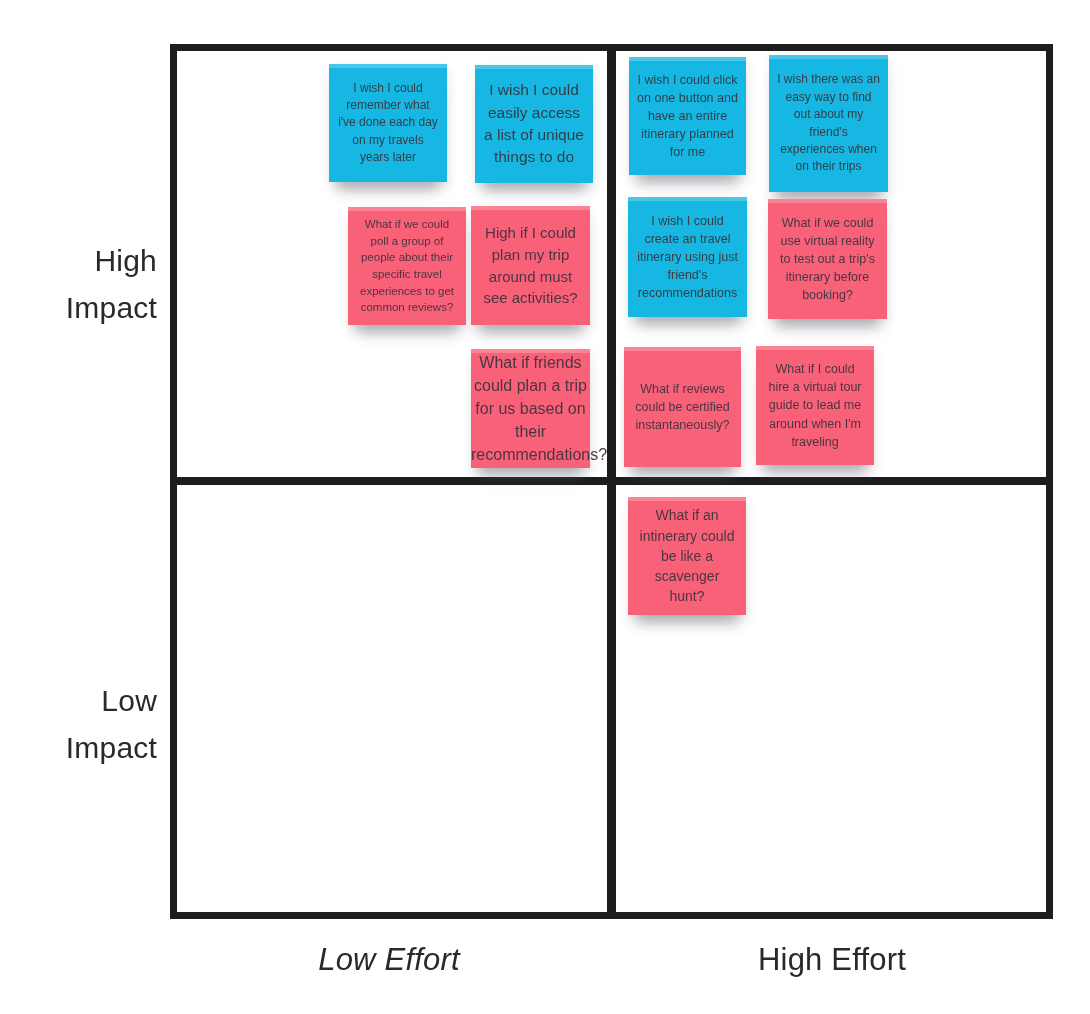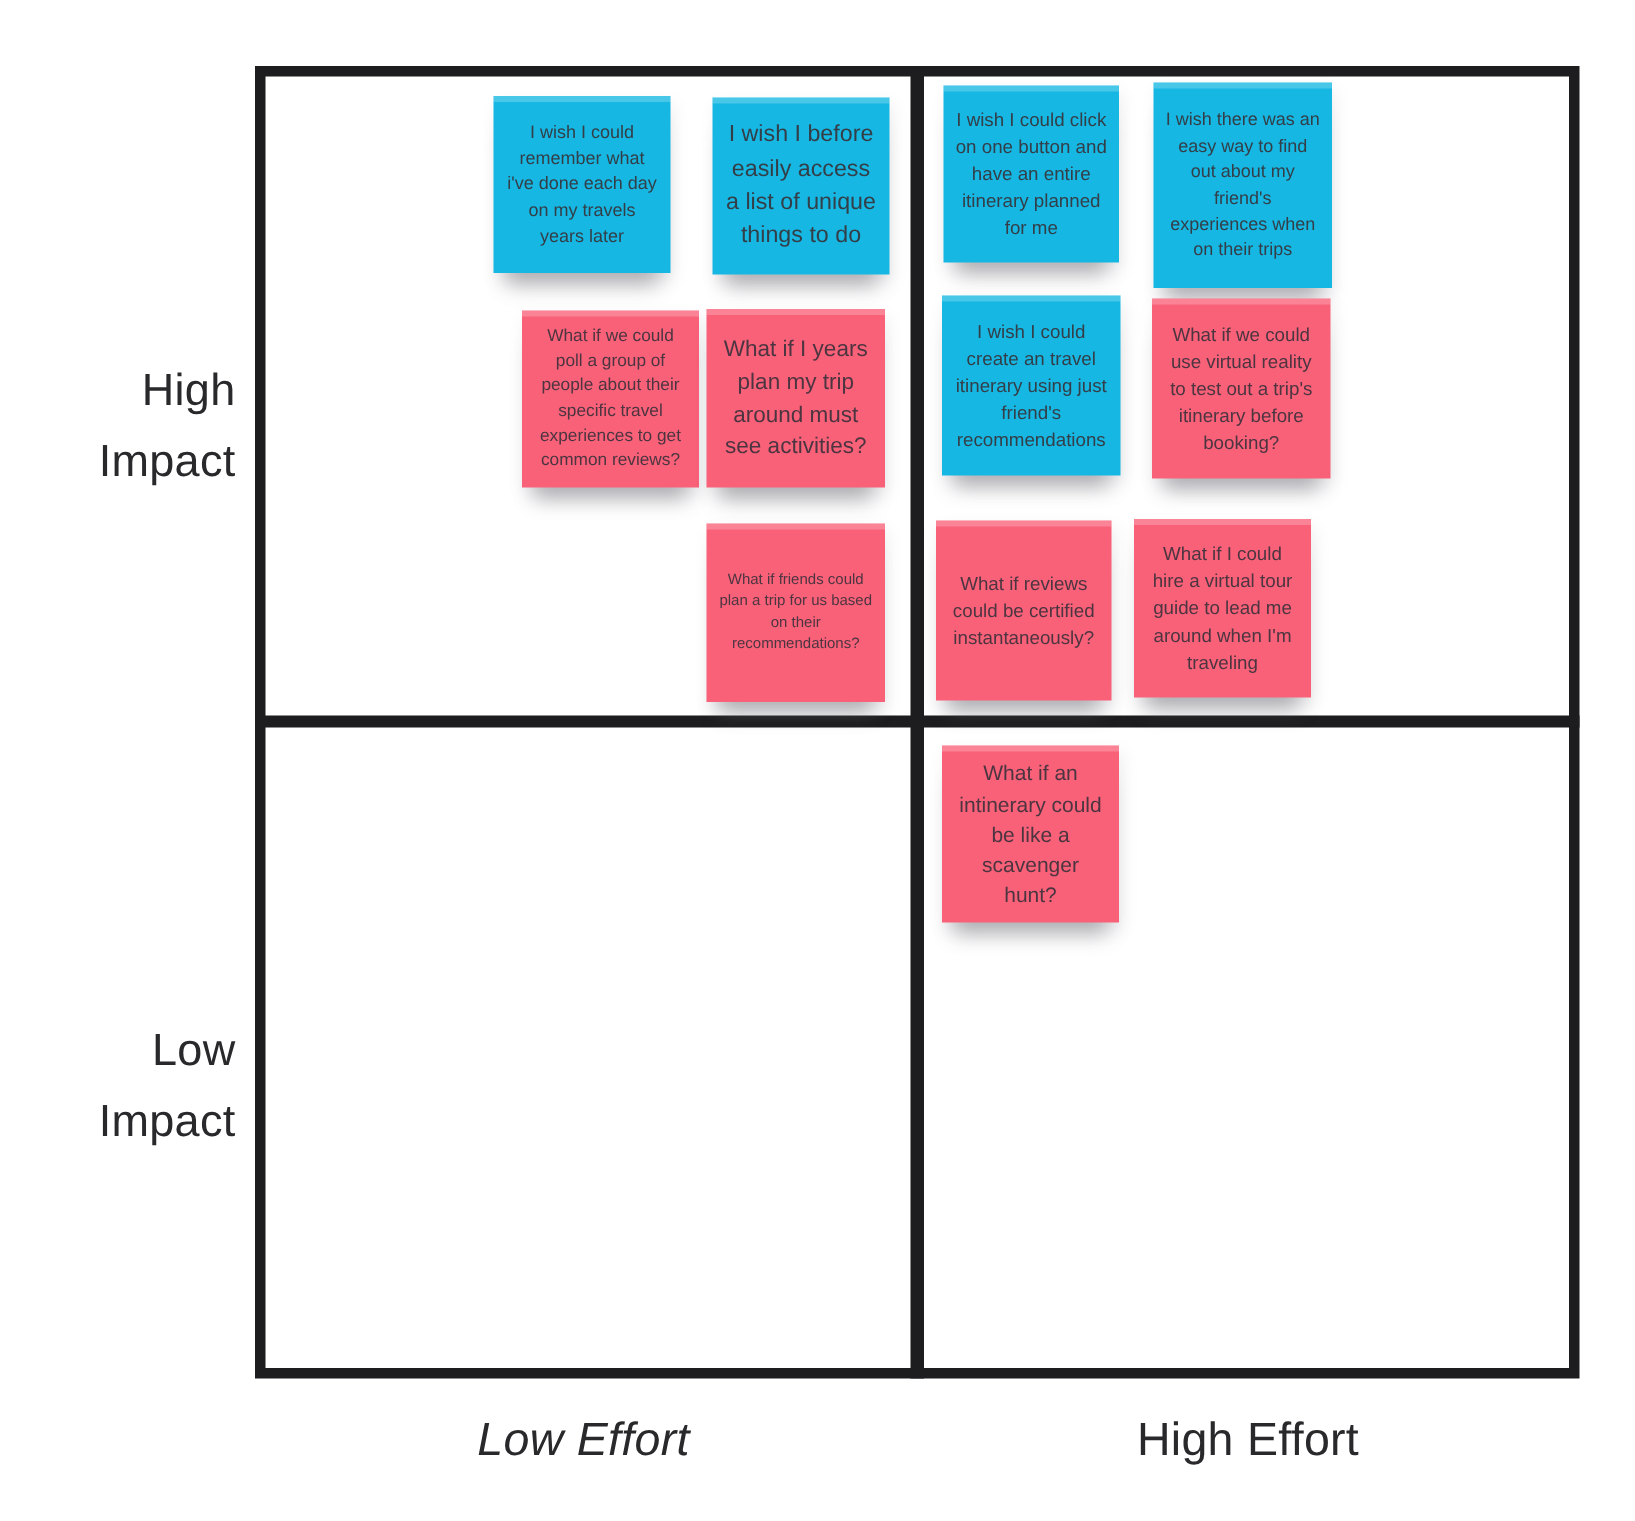--- a/index.html
+++ b/index.html
@@ -111,29 +111,29 @@
   </div>
 
   <div class="xlabel xlabel-low">Low Effort</div>
   <div class="xlabel xlabel-high">High Effort</div>
 
   <div id="notes-layer">
       <div class="note blue" style="left: 329px; top: 64px; width: 118px; height: 118px; font-size: 12px;">
         <div class="note-text">I wish I could remember what i've done each day on my travels years later</div>
       </div>
       <div class="note blue" style="left: 475px; top: 65px; width: 118px; height: 118px; font-size: 15.5px;">
-        <div class="note-text">I wish I before easily access a list of unique things to do</div>
+        <div class="note-text">I wish I could easily access a list of unique things to do</div>
       </div>
       <div class="note pink" style="left: 328px; top: 207px; width: 118px; height: 118px; font-size: 11.5px; margin-left: 20px;">
         <div class="note-text">What if we could poll a group of people about their specific travel experiences to get common reviews?</div>
       </div>
       <div class="note pink" style="left: 471px; top: 206px; width: 119px; height: 119px; font-size: 15px;">
-        <div class="note-text">What if I years plan my trip around must see activities?</div>
+        <div class="note-text">High if I could plan my trip around must see activities?</div>
       </div>
-      <div class="note pink" style="left: 471px; top: 349px; width: 119px; height: 119px; font-size: 10px; align-items: center;">
+      <div class="note pink" style="left: 471px; top: 349px; width: 119px; height: 119px; font-size: 16px; align-items: center;">
         <div class="note-text">What if friends could plan a trip for us based on their recommendations?</div>
       </div>
       <div class="note blue" style="left: 629px; top: 57px; width: 117px; height: 118px; font-size: 12.5px; justify-content: flex-end;">
         <div class="note-text">I wish I could click on one button and have an entire itinerary planned for me</div>
       </div>
       <div class="note blue" style="left: 769px; top: 55px; width: 119px; height: 137px; font-size: 12px;">
         <div class="note-text">I wish there was an easy way to find out about my friend's experiences when on their trips</div>
       </div>
       <div class="note blue" style="left: 628px; top: 197px; width: 119px; height: 120px; font-size: 12.5px;">
         <div class="note-text">I wish I could create an travel itinerary using just friend's recommendations</div>

